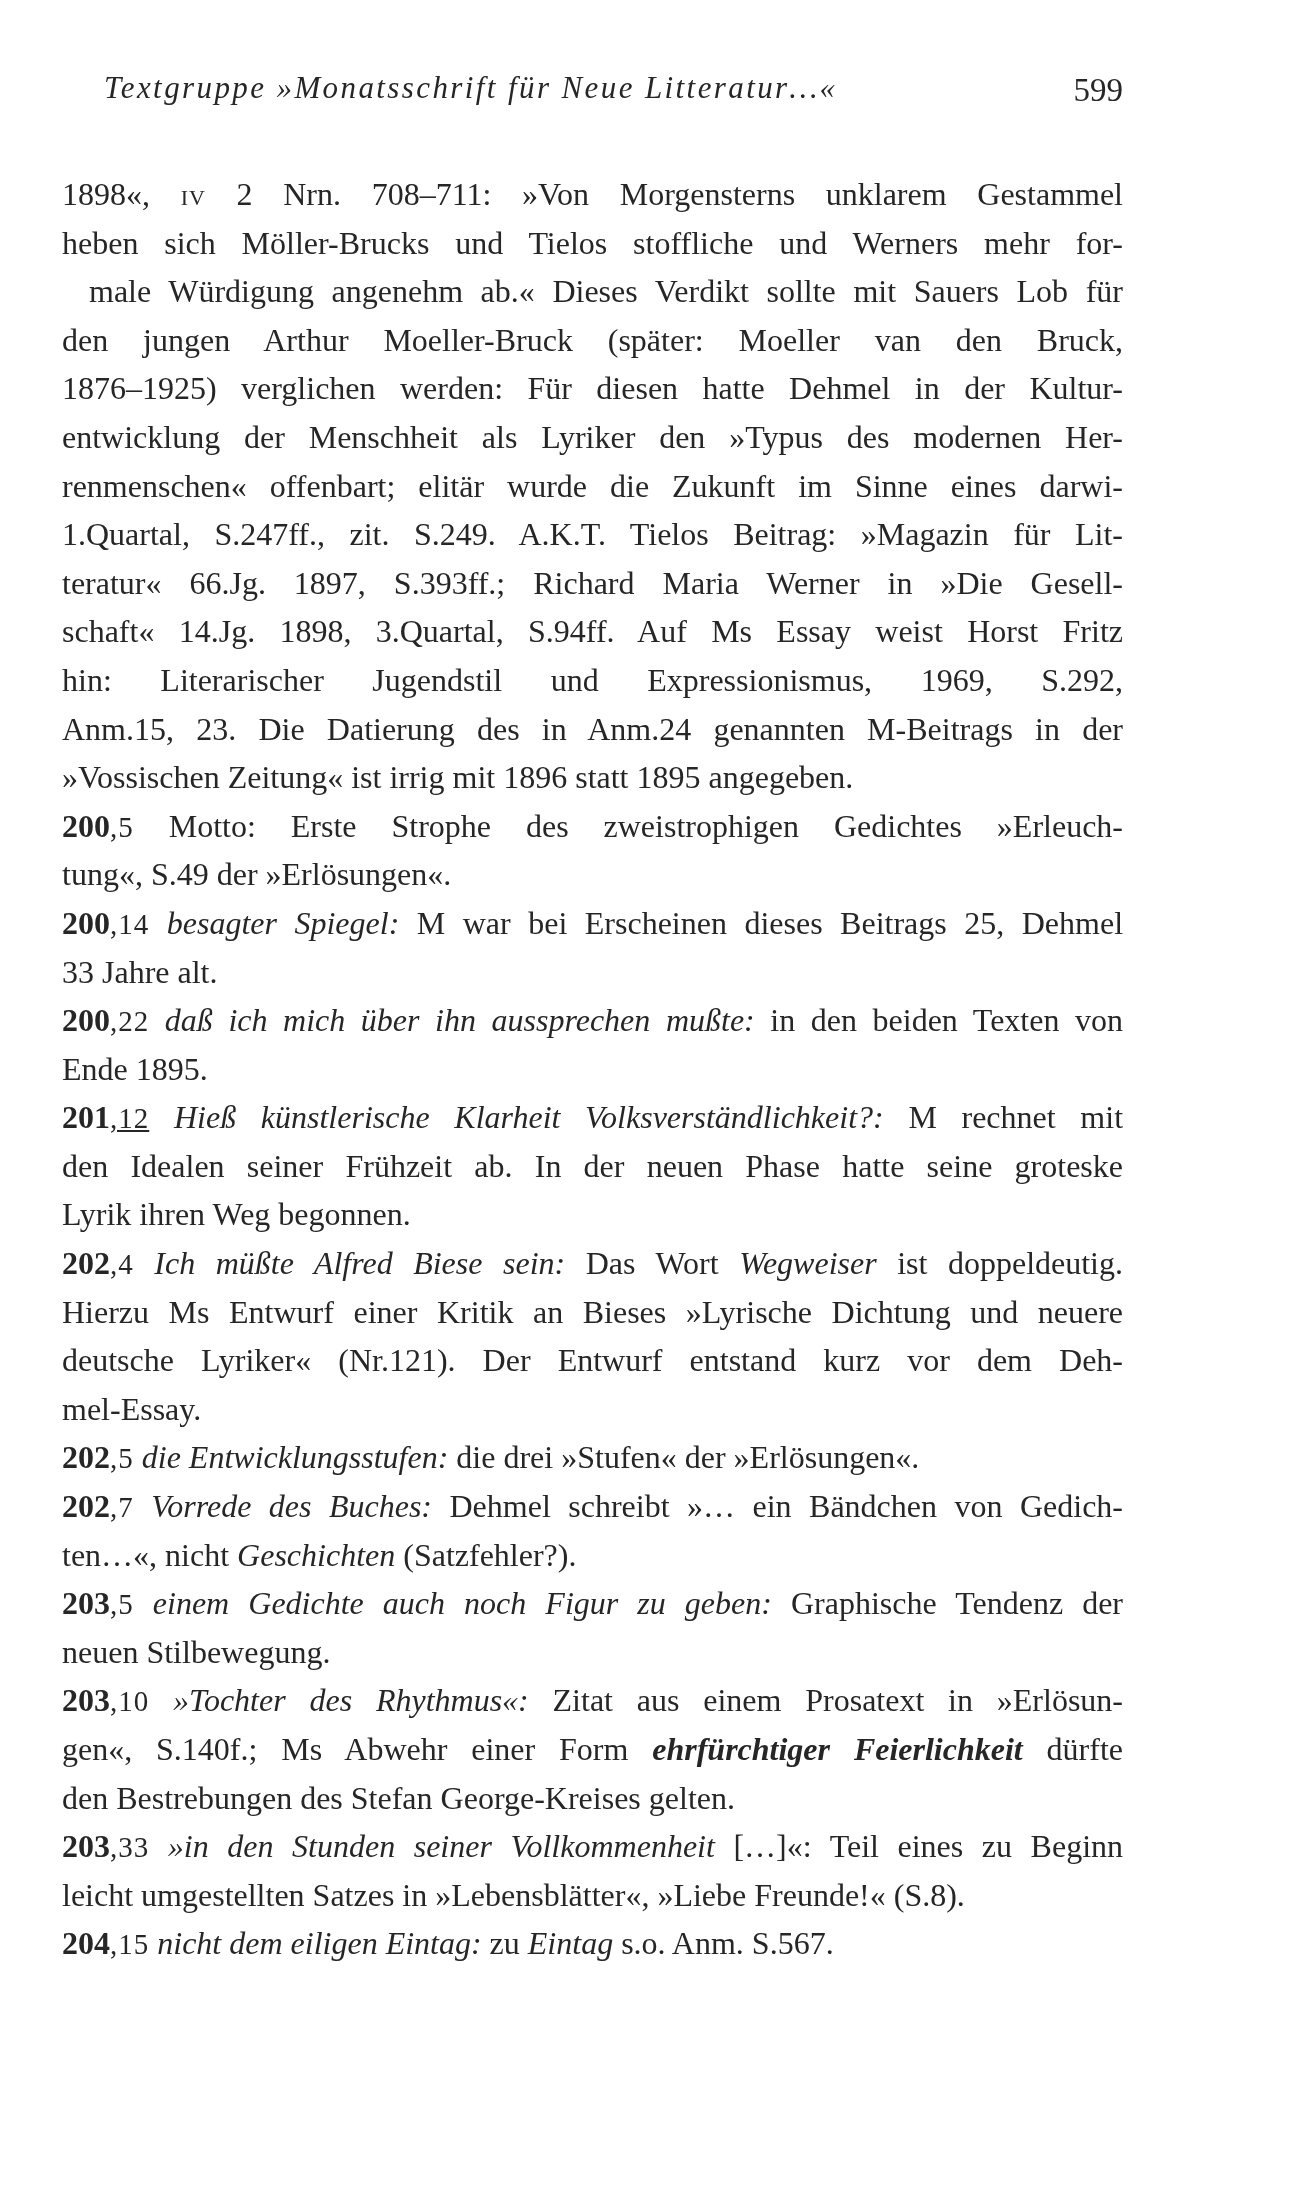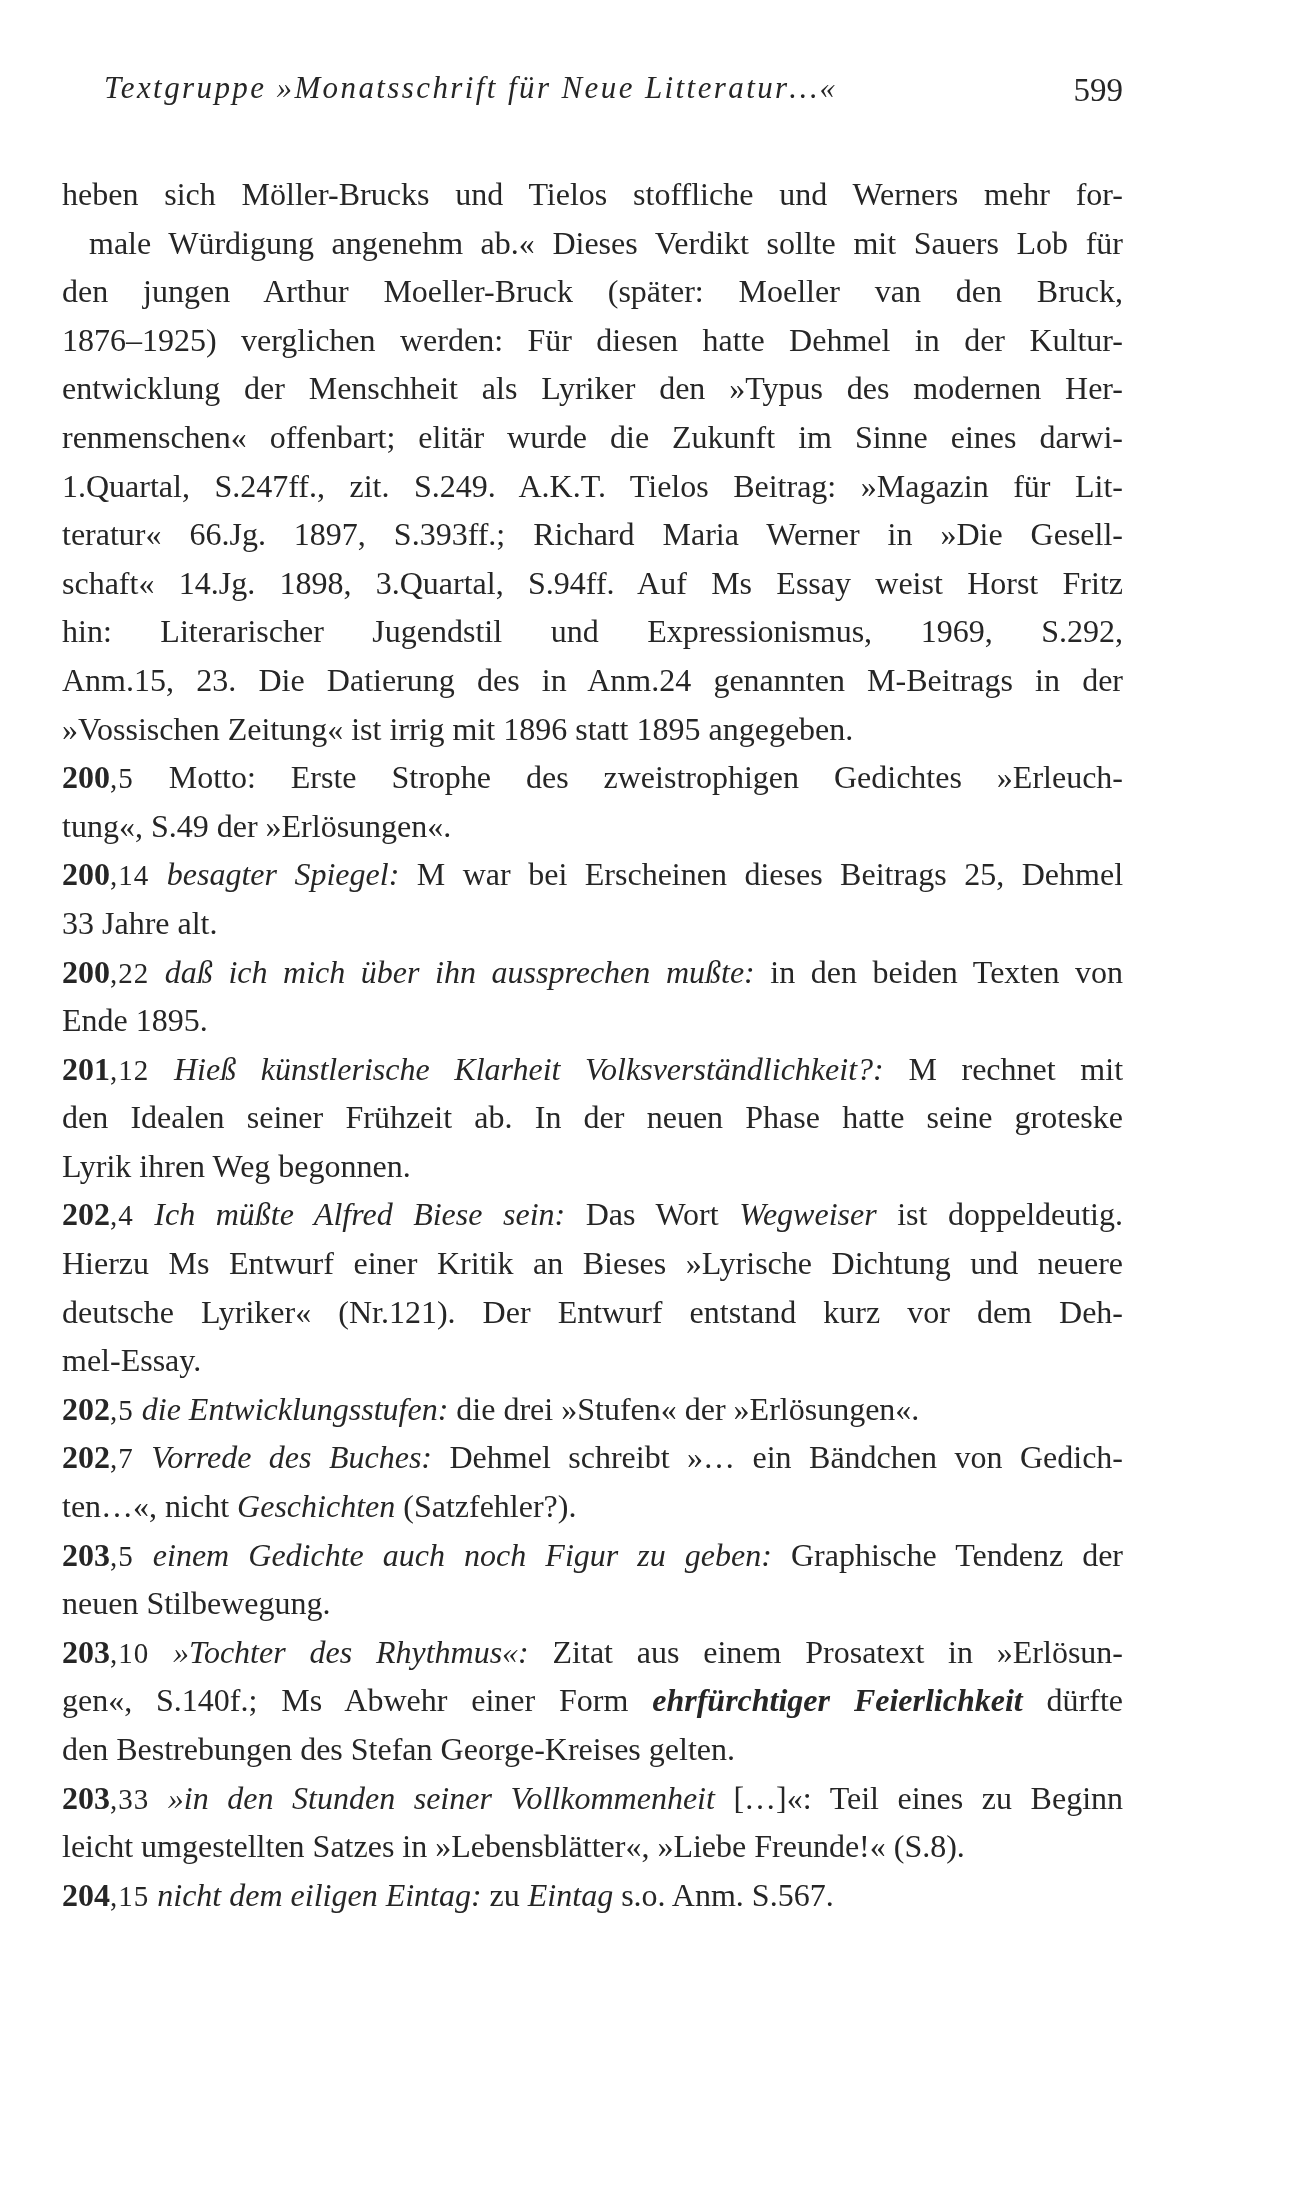--- a/index.html
+++ b/index.html
@@ -19,39 +19,40 @@
 </style>
 </head>
 <body>
 
 <div class="page">
   <div class="header">
     <span class="running-title">Textgruppe »Monatsschrift für Neue Litteratur…«</span>
     <span class="page-number">599</span>
   </div>
   <div class="body" id="body-text">
+      <div class="line" style="white-space: normal;"><span style="white-space: normal;">1898«, </span><span class="sc" style="white-space: normal;">IV</span><span style="white-space: normal;"> 2 Nrn. 708–711: »Von Morgensterns unklarem Gestammel</span></div>
       <div class="line" style="white-space: normal;"><span style="white-space: normal;">heben sich Möller-Brucks und Tielos stoffliche und Werners mehr for-</span></div>
       <div class="line" style="white-space: normal; margin-left: 27px;"><span style="white-space: normal;">male Würdigung angenehm ab.« Dieses Verdikt sollte mit Sauers Lob für</span></div>
       <div class="line" style="white-space: normal;"><span style="white-space: normal;">den jungen Arthur Moeller-Bruck (später: Moeller van den Bruck,</span></div>
       <div class="line" style="white-space: normal;"><span style="white-space: normal;">1876–1925) verglichen werden: Für diesen hatte Dehmel in der Kultur-</span></div>
       <div class="line" style="white-space: normal;"><span style="white-space: normal;">entwicklung der Menschheit als Lyriker den »Typus des modernen Her-</span></div>
       <div class="line" style="white-space: normal;"><span style="white-space: normal;">renmenschen« offenbart; elitär wurde die Zukunft im Sinne eines darwi-</span></div>
       <div class="line" style="white-space: normal;"><span style="white-space: normal;">1.Quartal, S.247ff., zit. S.249. A.K.T. Tielos Beitrag: »Magazin für Lit-</span></div>
       <div class="line" style="white-space: normal;"><span style="white-space: normal;">teratur« 66.Jg. 1897, S.393ff.; Richard Maria Werner in »Die Gesell-</span></div>
       <div class="line" style="white-space: normal;"><span style="white-space: normal;">schaft« 14.Jg. 1898, 3.Quartal, S.94ff. Auf Ms Essay weist Horst Fritz</span></div>
       <div class="line" style="white-space: normal;"><span style="white-space: normal;">hin: Literarischer Jugendstil und Expressionismus, 1969, S.292,</span></div>
       <div class="line" style="white-space: normal;"><span style="white-space: normal;">Anm.15, 23. Die Datierung des in Anm.24 genannten M-Beitrags in der</span></div>
       <div class="line last" style="white-space: normal;"><span style="white-space: normal;">»Vossischen Zeitung« ist irrig mit 1896 statt 1895 angegeben.</span></div>
       <div class="line" style="white-space: normal;"><span class="ref" style="white-space: normal;">200</span><span class="refnum" style="white-space: normal;">,5</span><span style="white-space: normal;"> Motto: Erste Strophe des zweistrophigen Gedichtes »Erleuch-</span></div>
       <div class="line last" style="white-space: normal;"><span style="white-space: normal;">tung«, S.49 der »Erlösungen«.</span></div>
       <div class="line" style="white-space: normal;"><span class="ref" style="white-space: normal;">200</span><span class="refnum" style="white-space: normal;">,14</span><span style="white-space: normal;"> </span><span class="lemma" style="white-space: normal;">besagter Spiegel:</span><span style="white-space: normal;"> M war bei Erscheinen dieses Beitrags 25, Dehmel</span></div>
       <div class="line last" style="white-space: normal;"><span style="white-space: normal;">33 Jahre alt.</span></div>
       <div class="line" style="white-space: normal;"><span class="ref" style="white-space: normal;">200</span><span class="refnum" style="white-space: normal;">,22</span><span style="white-space: normal;"> </span><span class="lemma" style="white-space: normal;">daß ich mich über ihn aussprechen mußte:</span><span style="white-space: normal;"> in den beiden Texten von</span></div>
       <div class="line last" style="white-space: normal;"><span style="white-space: normal;">Ende 1895.</span></div>
-      <div class="line" style="white-space: normal;"><span class="ref" style="white-space: normal;">201</span><span class="refnum" style="white-space: normal;">,12</span><span style="white-space: normal;"> </span><span class="lemma" style="white-space: normal;">Hieß künstlerische Klarheit Volksverständlichkeit?:</span><span style="white-space: normal;"> M rechnet mit</span></div>
+      <div class="line" style="white-space: normal;"><span class="ref" style="white-space: normal;">201</span><span class="refnum" style="white-space: normal; text-decoration: underline;">,12</span><span style="white-space: normal;"> </span><span class="lemma" style="white-space: normal;">Hieß künstlerische Klarheit Volksverständlichkeit?:</span><span style="white-space: normal;"> M rechnet mit</span></div>
       <div class="line" style="white-space: normal;"><span style="white-space: normal;">den Idealen seiner Frühzeit ab. In der neuen Phase hatte seine groteske</span></div>
       <div class="line last" style="white-space: normal;"><span style="white-space: normal;">Lyrik ihren Weg begonnen.</span></div>
       <div class="line" style="white-space: normal;"><span class="ref" style="white-space: normal;">202</span><span class="refnum" style="white-space: normal;">,4</span><span style="white-space: normal;"> </span><span class="lemma" style="white-space: normal;">Ich müßte Alfred Biese sein:</span><span style="white-space: normal;"> Das Wort </span><span class="lemma" style="white-space: normal;">Wegweiser</span><span style="white-space: normal;"> ist doppeldeutig.</span></div>
       <div class="line" style="white-space: normal;"><span style="white-space: normal;">Hierzu Ms Entwurf einer Kritik an Bieses »Lyrische Dichtung und neuere</span></div>
       <div class="line" style="white-space: normal;"><span style="white-space: normal;">deutsche Lyriker« (Nr.121). Der Entwurf entstand kurz vor dem Deh-</span></div>
       <div class="line last" style="white-space: normal;"><span style="white-space: normal;">mel-Essay.</span></div>
       <div class="line last" style="white-space: normal;"><span class="ref" style="white-space: normal;">202</span><span class="refnum" style="white-space: normal;">,5</span><span style="white-space: normal;"> </span><span class="lemma" style="white-space: normal;">die Entwicklungsstufen:</span><span style="white-space: normal;"> die drei »Stufen« der »Erlösungen«.</span></div>
       <div class="line" style="white-space: normal;"><span class="ref" style="white-space: normal;">202</span><span class="refnum" style="white-space: normal;">,7</span><span style="white-space: normal;"> </span><span class="lemma" style="white-space: normal;">Vorrede des Buches:</span><span style="white-space: normal;"> Dehmel schreibt »… ein Bändchen von Gedich-</span></div>
       <div class="line last" style="white-space: normal;"><span style="white-space: normal;">ten…«, nicht </span><span class="lemma" style="white-space: normal;">Geschichten</span><span style="white-space: normal;"> (Satzfehler?).</span></div>
       <div class="line" style="white-space: normal;"><span class="ref" style="white-space: normal;">203</span><span class="refnum" style="white-space: normal;">,5</span><span style="white-space: normal;"> </span><span class="lemma" style="white-space: normal;">einem Gedichte auch noch Figur zu geben:</span><span style="white-space: normal;"> Graphische Tendenz der</span></div>

